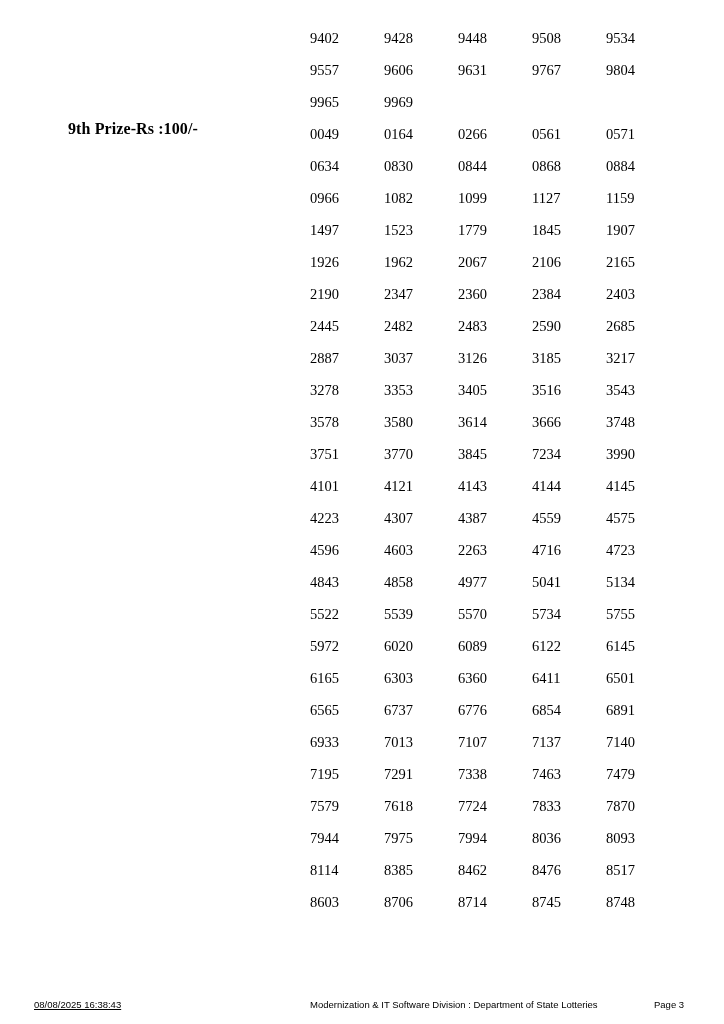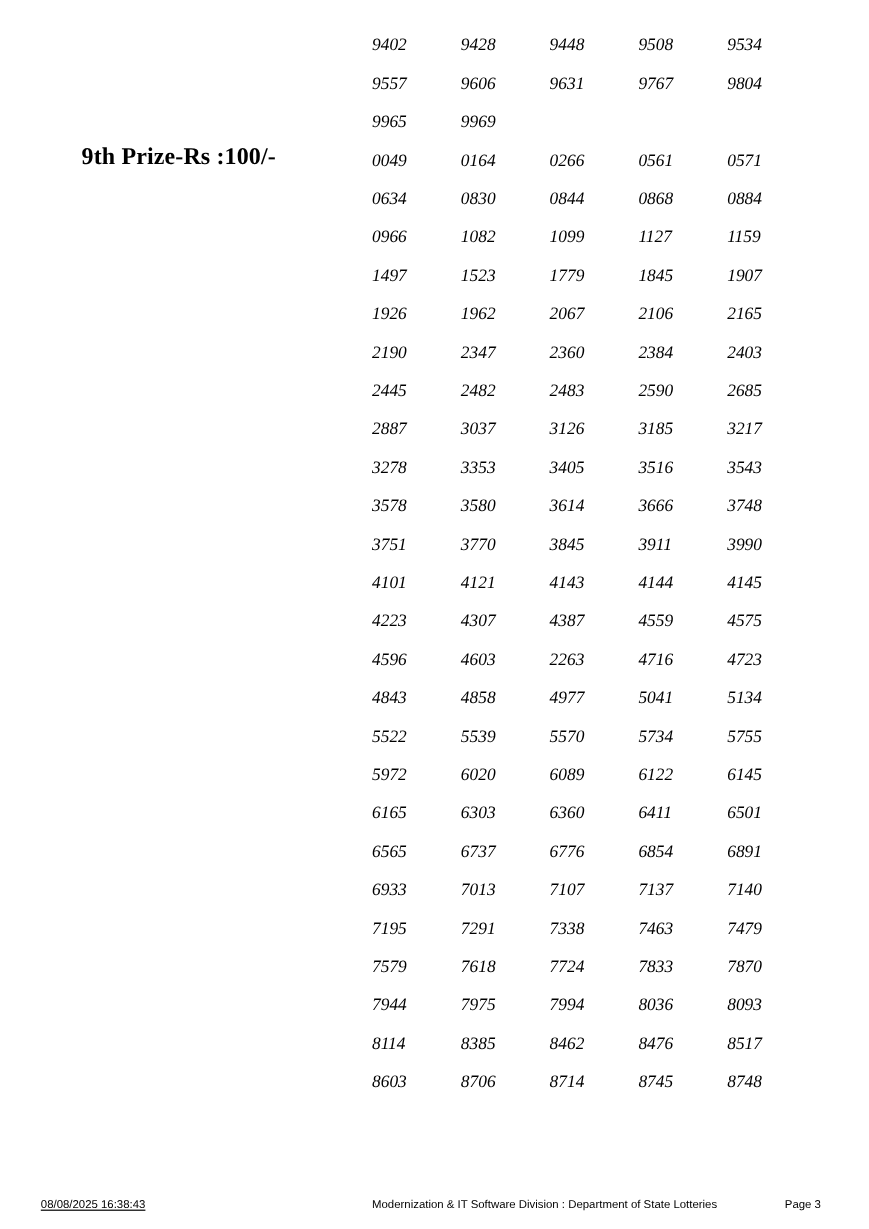--- a/index.html
+++ b/index.html
@@ -24,32 +24,31 @@
   .content {
     position: absolute;
     left: 0;
     top: 0;
     width: 724px;
   }
   .prize-label {
     position: absolute;
     left: 68px;
     top: 120px;
-    font-size: 20px;
+    font-size: 16px;
     font-weight: bold;
     font-family: "Liberation Serif", serif;
     letter-spacing: 0.1px;
     white-space: nowrap;
   }
   table.numbers {
     position: absolute;
     left: 310px;
     top: 22px;
     border-collapse: collapse;
-    font-style: italic;
   }
   table.numbers td {
     width: 74px;
     height: 32px;
     font-size: 14.5px;
     font-family: "Liberation Serif", serif;
     text-align: left;
     padding: 0;
     vertical-align: middle;
     white-space: nowrap;
@@ -182,21 +181,21 @@
           <td>3578</td>
           <td>3580</td>
           <td>3614</td>
           <td>3666</td>
           <td>3748</td>
         </tr>
         <tr>
           <td>3751</td>
           <td>3770</td>
           <td>3845</td>
-          <td>3911</td>
+          <td>7234</td>
           <td>3990</td>
         </tr>
         <tr>
           <td>4101</td>
           <td>4121</td>
           <td>4143</td>
           <td>4144</td>
           <td>4145</td>
         </tr>
         <tr>

